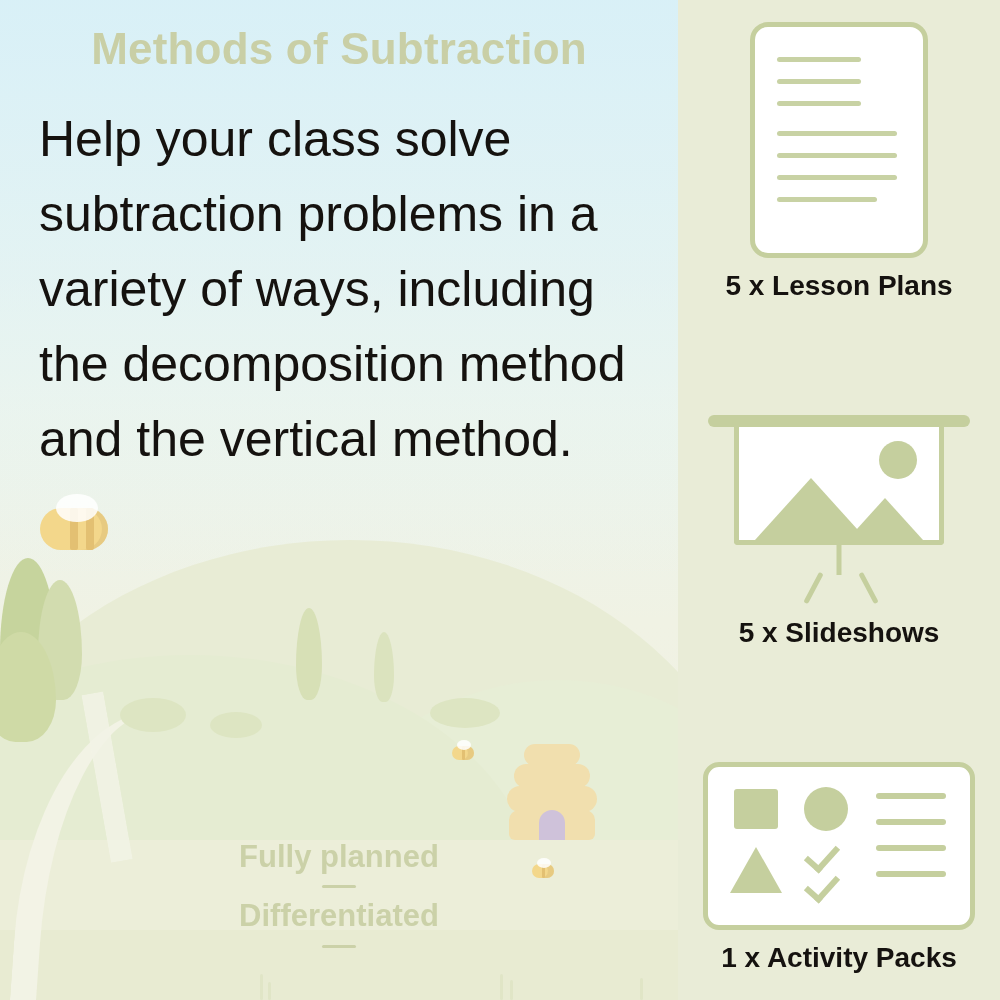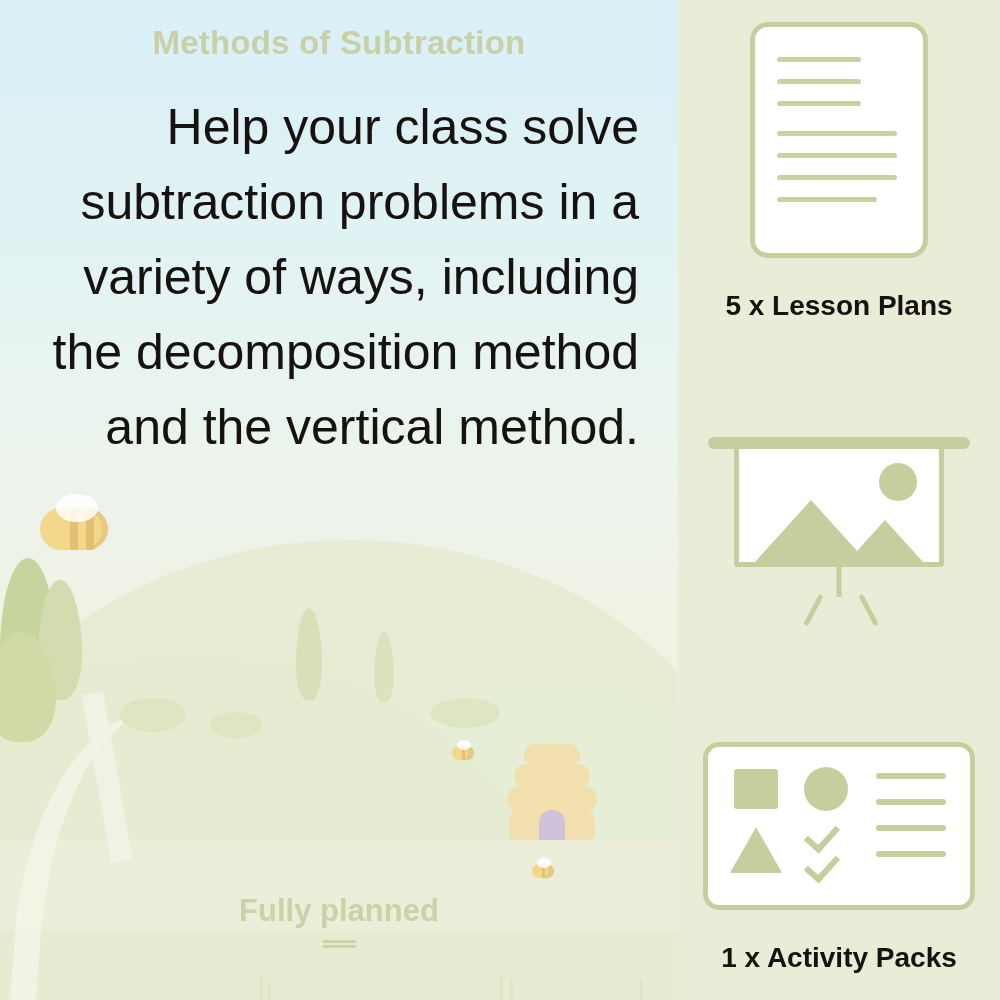--- a/index.html
+++ b/index.html
@@ -177,30 +177,30 @@
     position: relative;
     z-index: 5;
     width: 100%;
     height: 100%;
     display: flex;
     flex-direction: column;
     align-items: center;
   }
   .eyebrow {
     margin-top: 24px;
-    font-size: 33px;
+    font-size: 44px;
     font-weight: bold;
     color: #c9cfa6;
     letter-spacing: 0.2px;
     text-align: right;
   }
   .headline {
     margin-top: 28px;
     width: 600px;
-    text-align: right;
+    text-align: left;
     font-size: 50px;
     line-height: 1.5;
     color: #15120f;
     font-weight: normal;
   }
   .features {
     margin-top: auto;
     margin-bottom: 50px;
     text-align: center;
   }
@@ -230,21 +230,20 @@
     align-items: center;
     justify-content: space-between;
     padding: 22px 0 26px 0;
     box-sizing: border-box;
   }
   .item {
     display: flex;
     flex-direction: column;
     align-items: center;
     width: 100%;
-    gap: 20px;
   }
   .item-label {
     margin-top: 12px;
     font-size: 28px;
     font-weight: bold;
     color: #15120f;
     text-align: center;
     white-space: nowrap;
   }
   .icon-card {
@@ -426,20 +425,21 @@
     </div>
 
     <div class="left-content">
       <div class="eyebrow">Methods of Subtraction</div>
 
       <div class="headline">Help your class solve subtraction problems in a variety of ways, including the decomposition method and the vertical method.</div>
 
       <div class="features">
         <div class="feature">Fully planned</div>
         <div class="feat-div"></div>
+        <div class="feature">Differentiated</div>
         <div class="feat-div"></div>
       </div>
     </div>
   </div>
 
   <div class="right">
 
     <div class="item">
       <div class="icon-card doc">
         <div class="line" style="top:30px; width:84px;"></div>
@@ -458,20 +458,21 @@
         <div class="slide-bar"></div>
         <div class="slide-screen">
           <div class="slide-sun"></div>
           <div class="mtn big"></div>
           <div class="mtn small"></div>
         </div>
         <div class="stand"></div>
         <div class="leg l"></div>
         <div class="leg r"></div>
       </div>
+      <div class="item-label">5 x Slideshows</div>
     </div>
 
     <div class="item">
       <div class="icon-card pack">
         <div class="sq"></div>
         <div class="tri"></div>
         <div class="circ"></div>
         <div class="chk c1"></div>
         <div class="chk c2"></div>
         <div class="pline" style="top:26px;"></div>

